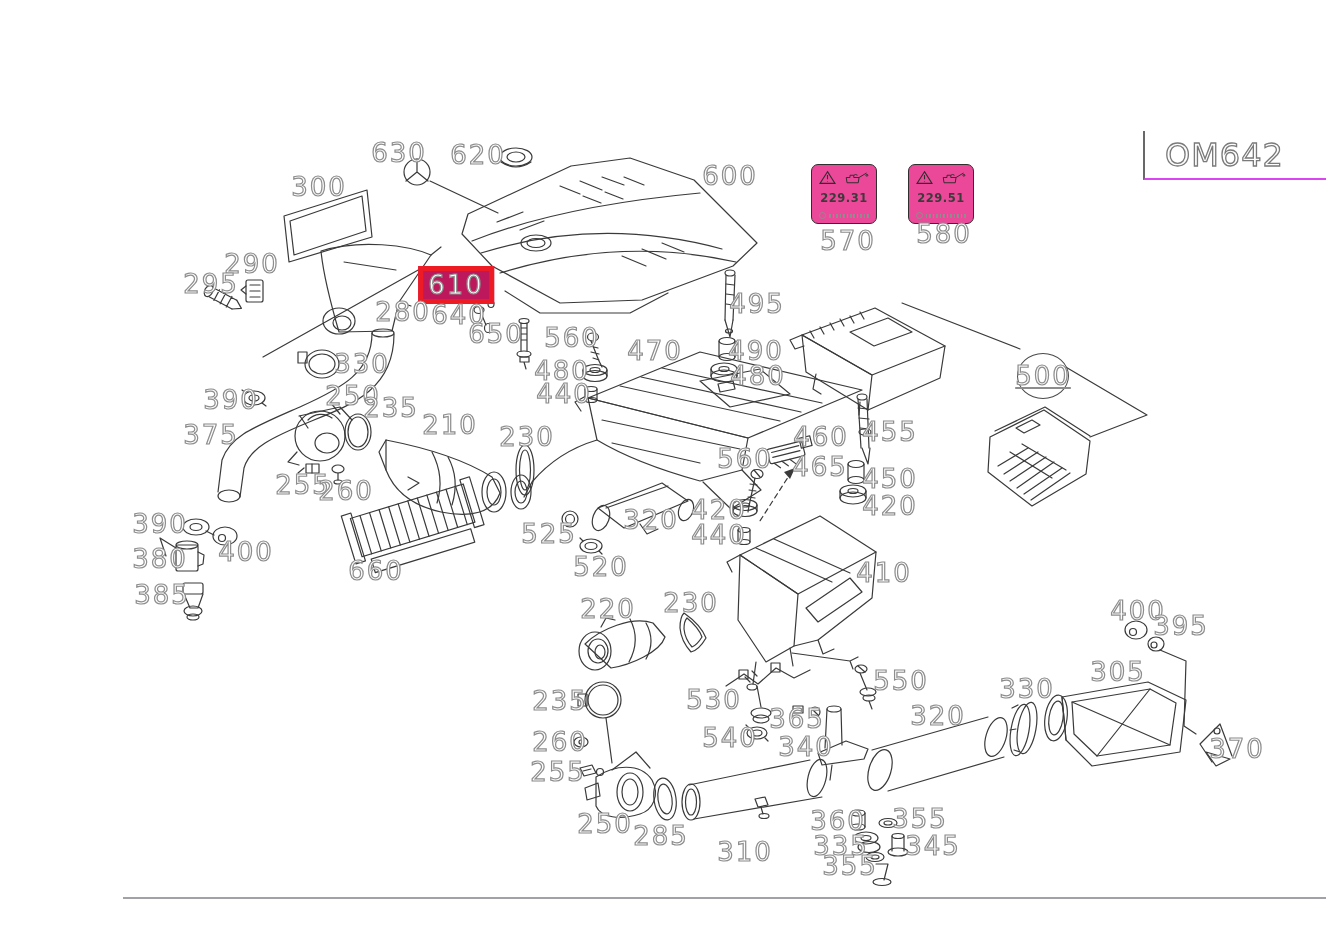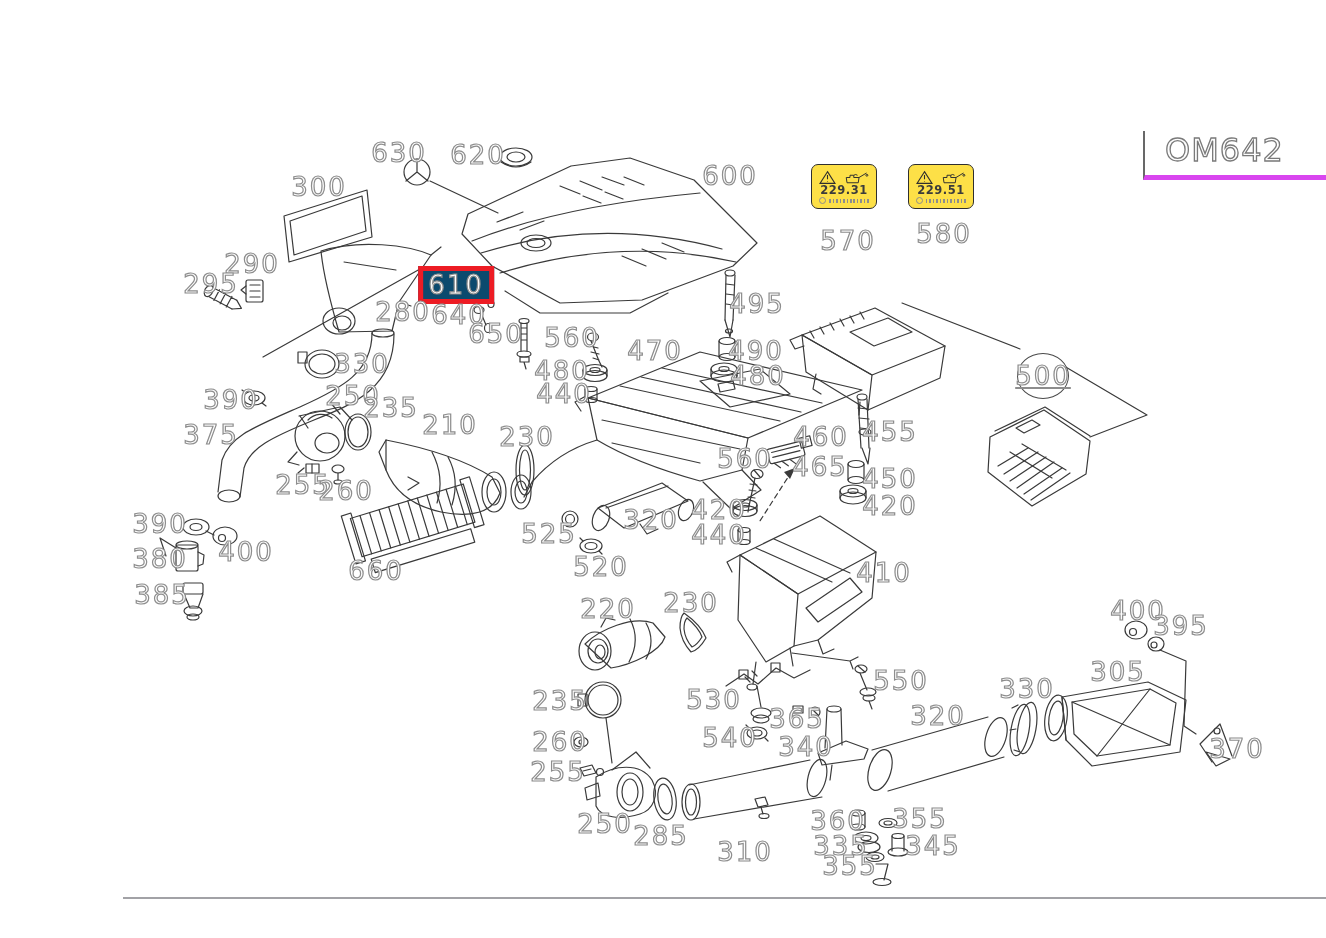--- a/index.html
+++ b/index.html
@@ -6,30 +6,30 @@
   body{width:1326px;height:938px;background:#fff;position:relative;overflow:hidden;
        font-family:"DejaVu Sans",sans-serif}
   .stage{position:absolute;inset:0;width:1326px;height:938px}
   #art{position:absolute;left:0;top:0}
   #art *{stroke:var(--line-color,#3a3a3a);fill:none;stroke-width:1.2;stroke-linejoin:round;stroke-linecap:round}
   #art .dash{stroke-dasharray:5 4}
   #art .filld{fill:var(--line-color,#3a3a3a);stroke:none}
   .callout{position:absolute;transform:translate(-50%,-50%);font-size:26px;letter-spacing:2px;line-height:1;
            color:#fdfdfd;-webkit-text-stroke:1.2px var(--label-stroke,#8d8d8d);
            white-space:nowrap;cursor:pointer;user-select:none;z-index:3}
-  .callout.hl{border:5px solid var(--highlight-color,#ed1c24);padding:1px 5px;background:#0c4a6e}
+  .callout.hl{border:5px solid var(--highlight-color,#ed1c24);padding:1px 5px;background:#be185d}
   .callout.circled{width:50px;height:44px;display:flex;align-items:center;justify-content:center;
                    border:1.6px solid #4a4a4a;border-radius:50%;background:#fff}
   .om-badge{position:absolute;left:1143px;top:131px;width:183px;height:49px;box-sizing:border-box;
-            border-left:2px solid #686868;border-bottom:5px solid #d946ef;
-            display:flex;align-items:flex-start;padding-left:20px;
+            border-left:2px solid #686868;border-bottom:2px solid #d946ef;
+            display:flex;align-items:center;padding-left:20px;
             font-size:32px;letter-spacing:1px;color:#fdfdfd;-webkit-text-stroke:1.3px #7a7a7a}
   .divider{position:absolute;left:123px;top:897px;width:1203px;border-top:2px solid var(--divider-color,#a2a2a6)}
-  .sticker{position:absolute;width:66px;height:45px;border:1.6px solid var(--sticker-border,#2f2f2f);
-           border-radius:7px;background:#fde047;box-sizing:border-box;
+  .sticker{position:absolute;width:66px;height:60px;border:1.6px solid var(--sticker-border,#2f2f2f);
+           border-radius:7px;background:#ec4899;box-sizing:border-box;
            display:flex;flex-direction:column;align-items:center;justify-content:space-between;
            padding:5px 3px 4px;z-index:2}
   .sticker-icons{display:flex;align-items:center;gap:7px;height:15px}
   .sticker-icons svg{stroke:#2e2e2e;fill:none;stroke-width:1.3}
   .sticker-spec{font-size:11.5px;font-weight:bold;color:#3b3b3b;letter-spacing:.5px;line-height:1}
   .fine-row{display:flex;align-items:center;gap:3px}
   .fine-mark{width:5px;height:5px;border:1px solid #8d8d8d;border-radius:50%}
   .fine-stripes{width:40px;height:4px;
       background:repeating-linear-gradient(90deg,#8d8d8d 0 1.5px,transparent 1.5px 3.5px)}
 </style>

